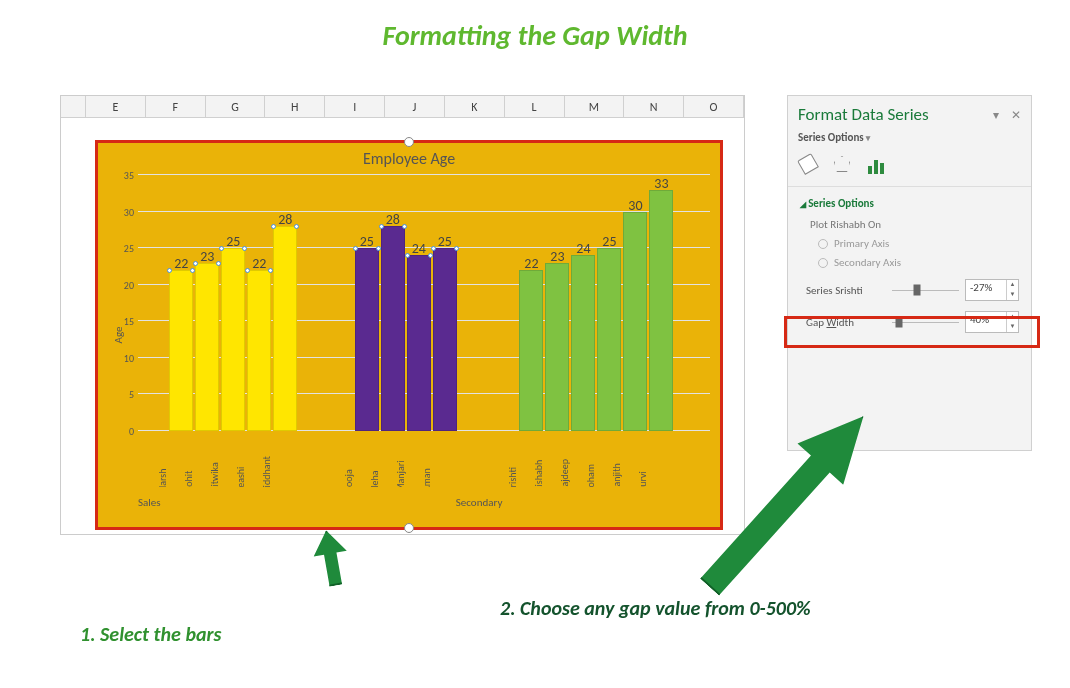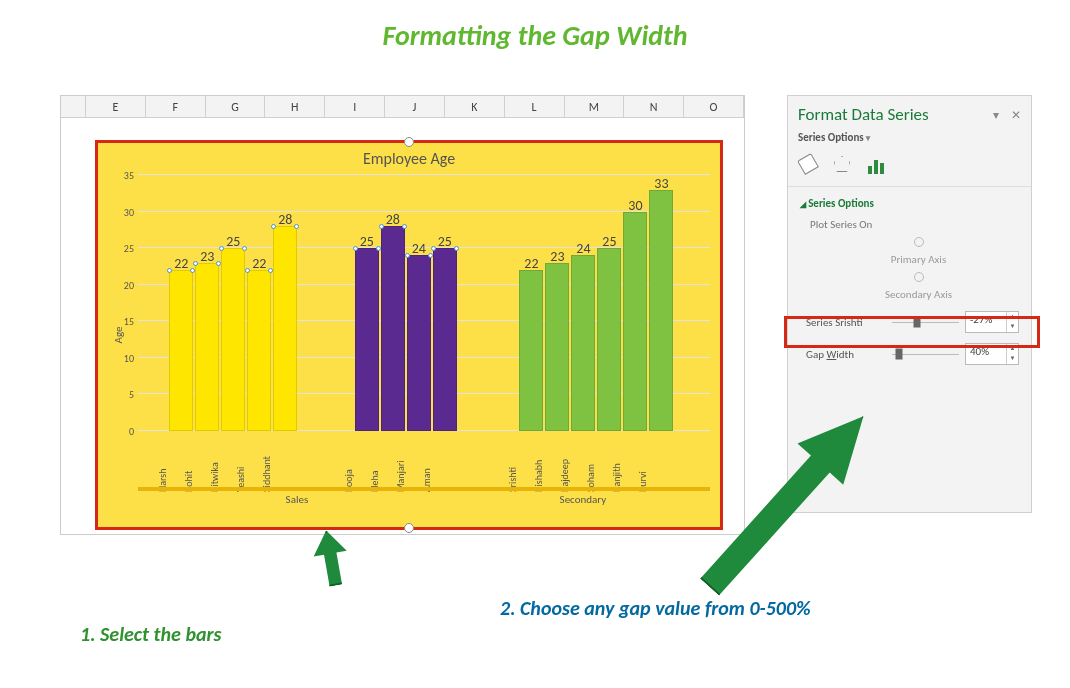--- a/index.html
+++ b/index.html
@@ -16,21 +16,21 @@
   }
   .col-headers {
     display: flex; height: 22px; background: #f3f3f3; border-bottom: 1px solid #d0d0d0;
   }
   .rownumcol { width: 25px; border-right: 1px solid #d0d0d0; }
   .col-h { flex: 1; text-align: center; font-size: 12px; color: #444; border-right: 1px solid #d0d0d0; line-height: 22px; }
   .grid-body { position: relative; height: calc(100% - 22px); }
 
   .chart-frame {
     position: absolute; left: 34px; top: 22px; width: 628px; height: 390px;
-    border: 3px solid #d62915; background: #fde047;
+    border: 3px solid #d62915; background: #eab308;
   }
   .chart-frame::before, .chart-frame::after {
     content: ""; position: absolute; width: 8px; height: 8px; border: 1px solid #888; background: #fff; border-radius: 50%;
   }
   .chart-frame::before { left: 50%; top: -6px; transform: translateX(-50%); }
   .chart-frame::after { left: 50%; bottom: -6px; transform: translateX(-50%); }
 
   .chart-title { text-align: center; font-size: 16px; color: #555; padding: 6px 0 2px; }
 
   .plot-area {
@@ -59,25 +59,25 @@
   }
   .bar .sel-dot.tl { top: -3px; left: -3px; }
   .bar .sel-dot.tr { top: -3px; right: -3px; }
   .bar-label { position: absolute; top: -16px; left: 50%; transform: translateX(-50%); font-size: 14px; color: #444; }
 
   .cat-labels { position: absolute; left: 40px; right: 10px; bottom: 44px; height: 50px; display: flex; }
   .cat-group { flex: 1; display: flex; justify-content: center; gap: 2px; padding: 0 4px; }
   .cat-label { width: 24px; font-size: 10px; color: #555; transform: rotate(-90deg) translateX(-22px); transform-origin: center; text-align: left; white-space: nowrap; }
 
   .dept-row { position: absolute; left: 40px; right: 10px; bottom: 22px; height: 18px; display: flex; }
-  .dept-lbl { flex: 1; text-align: center; font-size: 11px; color: #555; border-top: 4px solid #eab308; padding-top: 2px; }
+  .dept-lbl { flex: 1; text-align: left; font-size: 11px; color: #555; border-top: 7px solid #eab308; padding-top: 2px; }
   .x-axis-label { position: absolute; left: 0; right: 0; bottom: 4px; text-align: center; font-size: 11px; color: #555; }
 
   .format-pane {
-    position: absolute; right: 38px; top: 95px; width: 245px; height: 418px;
+    position: absolute; right: 38px; top: 95px; width: 245px; height: 356px;
     background: #f3f3f3; border: 1px solid #d0d0d0; font-size: 12px; color: #444;
   }
   .fp-head { display: flex; align-items: center; justify-content: space-between; padding: 8px 10px 4px; }
   .fp-title { font-size: 17px; color: #1a7a3a; font-weight: 400; }
   .fp-headright { display: flex; gap: 12px; color: #888; }
   .fp-sub { padding: 2px 10px 8px; font-size: 11px; font-weight: 600; color: #555; }
   .fp-sub::after { content: " ▾"; font-size: 9px; color: #888; }
   .fp-icons { display: flex; gap: 14px; padding: 4px 12px 10px; border-bottom: 1px solid #ddd; }
   .fp-icon { width: 20px; height: 20px; position: relative; }
   .ic-can {
@@ -85,21 +85,21 @@
     background: linear-gradient(#fff,#fff) padding-box;
     border: 1px solid #888; border-radius: 2px 2px 0 0;
   }
   .ic-pent { width: 16px; height: 16px; border: 1px solid #888; clip-path: polygon(50% 0, 100% 38%, 82% 100%, 18% 100%, 0 38%); }
   .ic-bars { display: flex; align-items: flex-end; gap: 2px; height: 18px; }
   .ic-bars span { width: 4px; background: #2e8b3f; }
   .fp-section { padding: 10px 12px; }
   .fp-sh { color: #1a7a3a; font-weight: 600; font-size: 11px; }
   .fp-sh::before { content: "◢ "; font-size: 8px; display: inline-block; transform: rotate(0deg); margin-right: 2px; }
   .fp-optlbl { color: #777; font-size: 11px; margin: 8px 0 4px 10px; }
-  .fp-radio { display: flex; align-items: center; gap: 6px; margin: 6px 0 6px 18px; color: #999; font-size: 11px; flex-direction: column; }
+  .fp-radio { display: flex; align-items: center; gap: 6px; margin: 6px 0 6px 18px; color: #999; font-size: 11px; }
   .fp-radio .dot { width: 10px; height: 10px; border: 1px solid #bbb; border-radius: 50%; }
   .fp-row { display: flex; align-items: center; gap: 6px; margin: 10px 0 0 6px; }
   .fp-row label { flex: 0 0 80px; font-size: 11px; color: #555; }
   .fp-slider { flex: 1; position: relative; height: 14px; }
   .fp-track { position: absolute; top: 50%; left: 0; right: 0; height: 1px; background: #bbb; }
   .fp-thumb { position: absolute; top: 50%; width: 7px; height: 11px; background: #666; transform: translate(-50%,-50%); }
   .fp-val {
     width: 54px; height: 20px; border: 1px solid #bbb; background: #fff; font-size: 11px;
     padding: 1px 14px 19px 4px; position: relative;
   }
@@ -107,21 +107,21 @@
   .fp-spin span { flex: 1; font-size: 6px; text-align: center; color: #666; line-height: 8px; }
   .redbox2 {
     position: absolute; right: 30px; top: 316px; width: 256px; height: 32px;
     border: 3px solid #d62915; pointer-events: none;
   }
 
   .ann1 {
     position: absolute; left: 80px; bottom: 42px; font-size: 20px; font-weight: 800; color: #30912f; font-style: italic;
   }
   .ann2 {
-    position: absolute; left: 500px; bottom: 68px; font-size: 20px; font-weight: 800; color: #0369a1; font-style: italic;
+    position: absolute; left: 500px; bottom: 68px; font-size: 20px; font-weight: 800; color: #14532d; font-style: italic;
   }
 
   .arrow1 {
     position: absolute; left: 310px; top: 530px; width: 42px; height: 56px;
   }
   .arrow-shape {
     width: 100%; height: 100%;
     background: #1f8a3b; border: 2px solid #116028;
     clip-path: polygon(35% 100%, 35% 42%, 10% 42%, 50% 0%, 90% 42%, 65% 42%, 65% 100%);
     transform: rotate(-10deg);
@@ -303,21 +303,21 @@
     <div class="fp-icon">
       <div class="ic-bars">
           <span style="height:8px"></span>
           <span style="height:14px"></span>
           <span style="height:11px"></span>
         </div>
     </div>
   </div>
   <div class="fp-section">
     <div class="fp-sh">Series Options</div>
-    <div class="fp-optlbl">Plot Series On</div>
+    <div class="fp-optlbl">Plot Rishabh On</div>
     <div class="fp-radio">
       <span class="dot"></span>
       <span>Primary Axis</span>
     </div>
     <div class="fp-radio">
       <span class="dot"></span>
       <span>Secondary Axis</span>
     </div>
     <div class="fp-row">
       <label>Series Srishti</label>

